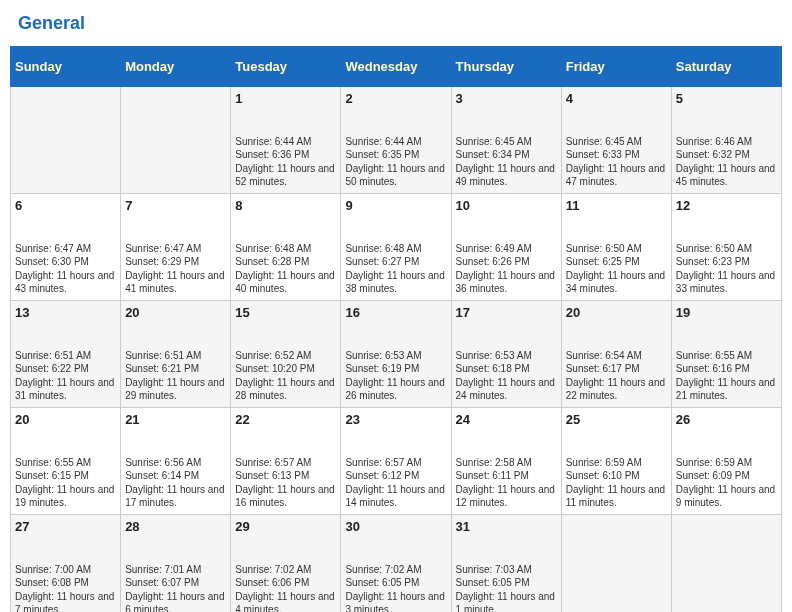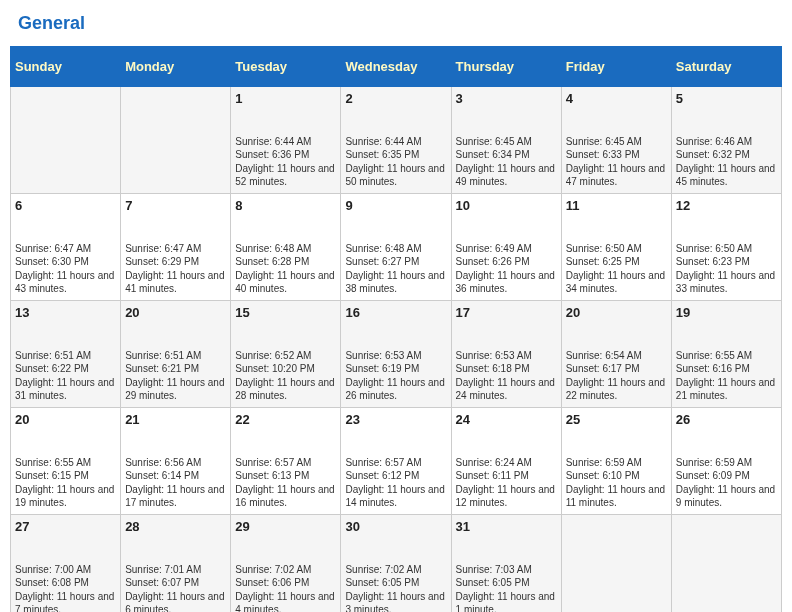--- a/index.html
+++ b/index.html
@@ -263,21 +263,21 @@
 Daylight: 11 hours and 16 minutes.</div>
         </td>
         <td>
           <span class="day-number">23</span>
           <div class="day-info" style="white-space: pre-line;">Sunrise: 6:57 AM
 Sunset: 6:12 PM
 Daylight: 11 hours and 14 minutes.</div>
         </td>
         <td>
           <span class="day-number">24</span>
-          <div class="day-info" style="white-space: pre-line;">Sunrise: 6:24 AM
+          <div class="day-info" style="white-space: pre-line;">Sunrise: 2:58 AM
 Sunset: 6:11 PM
 Daylight: 11 hours and 12 minutes.</div>
         </td>
         <td>
           <span class="day-number">25</span>
           <div class="day-info" style="white-space: pre-line;">Sunrise: 6:59 AM
 Sunset: 6:10 PM
 Daylight: 11 hours and 11 minutes.</div>
         </td>
         <td>

